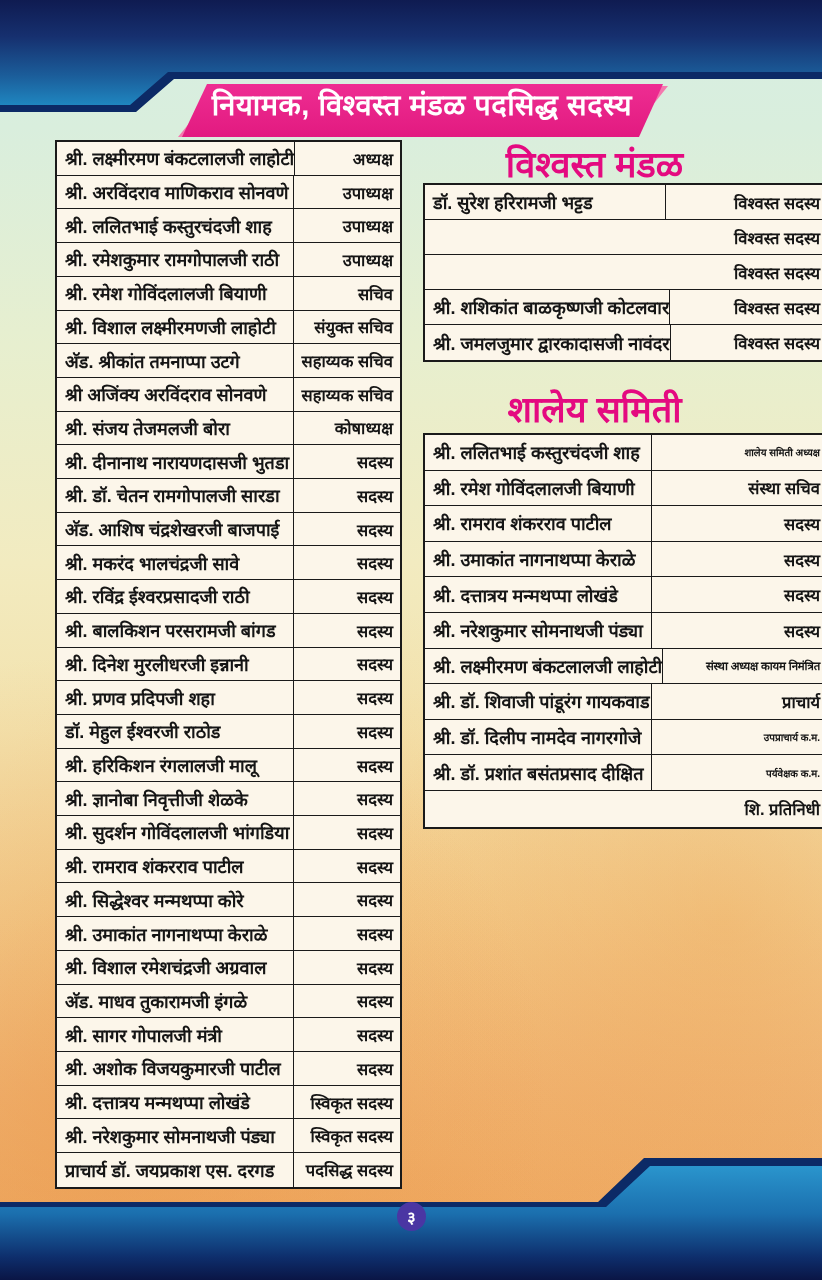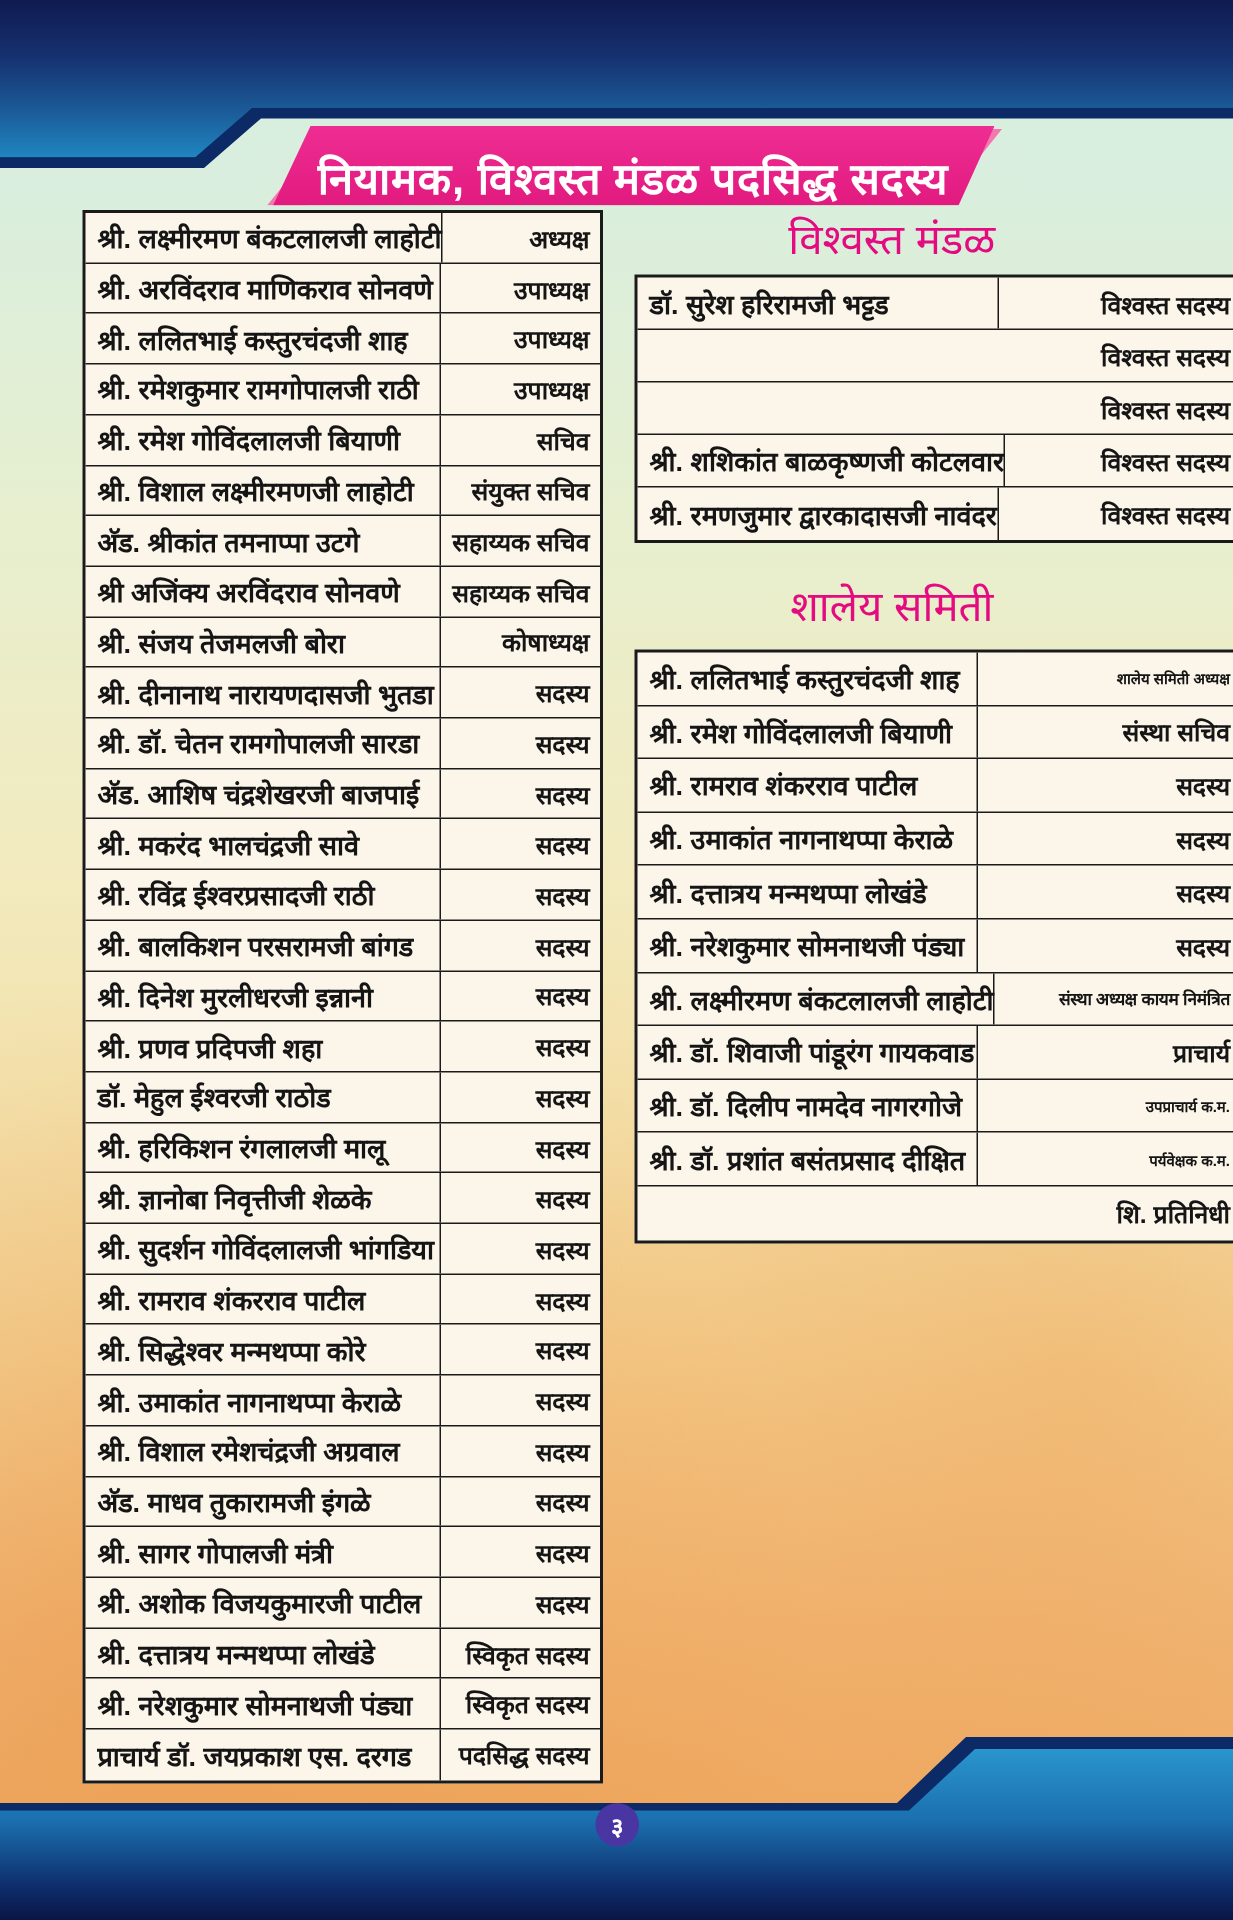--- a/index.html
+++ b/index.html
@@ -17,21 +17,21 @@
     clip-path:polygon(0 0,100% 0,100% 79px,174px 79px,136px 112px,0 112px);}
   .band-top-blue{position:absolute;top:0;left:0;width:822px;height:105px;
     background:linear-gradient(180deg,#0f1b51 0%,#16306f 35%,#1b5d9a 72%,#1f86c0 100%);
     clip-path:polygon(0 0,100% 0,100% 72px,168px 72px,130px 105px,0 105px);}
   
   .banner{position:absolute;left:176px;top:84px;width:492px;height:53px;}
   .banner .accent-left{position:absolute;left:2px;top:21px;width:26px;height:32px;background:#f478ae;
     clip-path:polygon(100% 0,100% 100%,0 100%);}
   .banner .accent-right{position:absolute;left:460px;top:2px;width:32px;height:28px;background:#f478ae;
     clip-path:polygon(0 0,100% 0,30% 100%);}
-  .banner .ribbon{position:absolute;inset:0;display:flex;align-items:flex-end;justify-content:center;
+  .banner .ribbon{position:absolute;inset:0;display:flex;align-items:flex-start;justify-content:center;
     background:linear-gradient(180deg,#ee2d92 0%,#e21a80 100%);
     clip-path:polygon(31px 0,487px 0,463px 100%,6px 100%);}
   .banner .ribbon span{color:#ffffff;font-weight:bold;font-size:29px;letter-spacing:.5px;}
   
   .tbl{position:absolute;background:#fcf6ea;border:2px solid #1a1a1a;box-sizing:border-box;}
   .trow{display:flex;border-bottom:1.5px solid #1a1a1a;box-sizing:border-box;}
   .trow:last-child{border-bottom:none;}
   .cell{display:flex;align-items:center;box-sizing:border-box;overflow:visible;white-space:nowrap;
     font-weight:bold;color:#151515;}
   .name-cell{border-right:1.5px solid #1a1a1a;padding-left:8px;font-size:18px;}
@@ -42,21 +42,21 @@
   .left-table .trow{height:33.71px;}
   .left-table .name-cell{flex:0 0 237px;}
   .rtable{left:423px;width:406px;}
   .rtable1{top:183px;}
   .rtable1 .trow{height:35px;}
   .rtable1 .name-cell{flex:0 0 241px;}
   .rtable2{top:433px;}
   .rtable2 .trow{height:35.6px;}
   .rtable2 .name-cell{flex:0 0 227px;}
   .rheading{position:absolute;left:423px;width:343px;text-align:center;color:#e40a80;
-    font-size:28px;font-weight:normal;}
+    font-size:36px;font-weight:bold;}
   .rheading.h1{top:139px;}
   .rheading.h2{top:384px;}
   
   .band-bot-navy{position:absolute;top:1158px;left:0;width:822px;height:122px;background:#0c2a66;
     clip-path:polygon(0 44px,598px 44px,644px 0,100% 0,100% 100%,0 100%);}
   .band-bot-blue{position:absolute;top:1166px;left:0;width:822px;height:114px;
     background:linear-gradient(180deg,#2a95cd 0%,#1b6fae 42%,#0e2e6c 80%,#0a1545 100%);
     clip-path:polygon(0 41px,606px 41px,650px 0,100% 0,100% 100%,0 100%);}
   .page-circle{position:absolute;left:397px;top:1202px;width:29px;height:29px;border-radius:50%;
     background:#4a36a3;display:flex;align-items:center;justify-content:center;
@@ -216,21 +216,21 @@
         <div class="cell role-cell">विश्वस्त सदस्य</div>
       </div>
       <div class="trow">
         <div class="cell role-cell">विश्वस्त सदस्य</div>
       </div>
       <div class="trow">
         <div class="cell name-cell">श्री. शशिकांत बाळकृष्णजी कोटलवार</div>
         <div class="cell role-cell">विश्वस्त सदस्य</div>
       </div>
       <div class="trow">
-        <div class="cell name-cell">श्री. रमणजुमार द्वारकादासजी नावंदर</div>
+        <div class="cell name-cell">श्री. जमलजुमार द्वारकादासजी नावंदर</div>
         <div class="cell role-cell">विश्वस्त सदस्य</div>
       </div>
     </div>
 
   <div class="rheading h2">शालेय समिती</div>
   <div class="tbl rtable rtable2">
       <div class="trow">
         <div class="cell name-cell">श्री. ललितभाई कस्तुरचंदजी शाह</div>
         <div class="cell role-cell small">शालेय समिती अध्यक्ष</div>
       </div>

